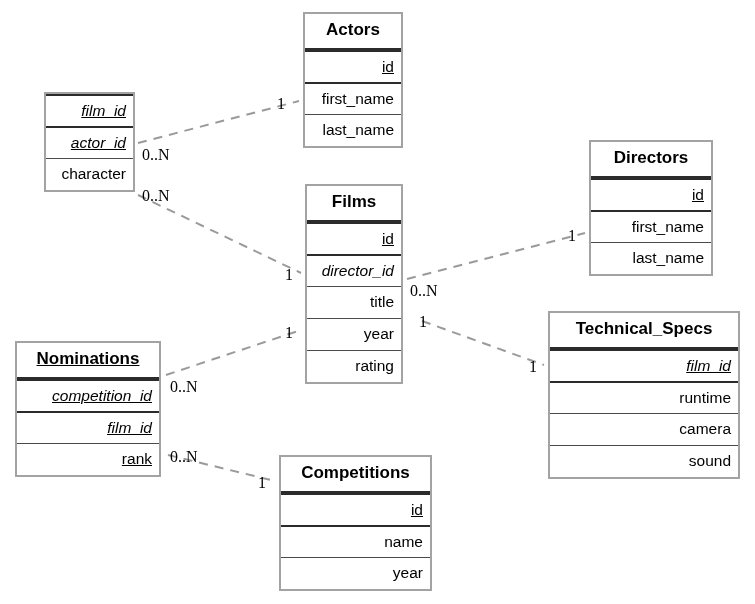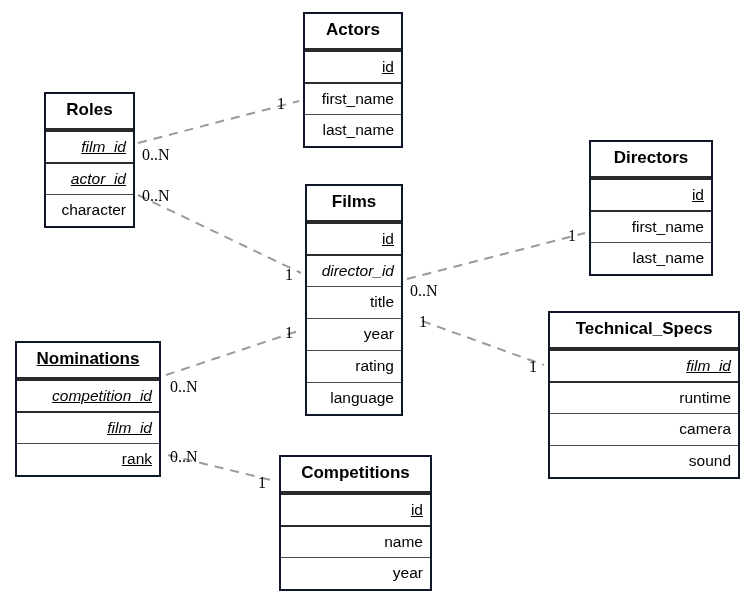--- a/index.html
+++ b/index.html
@@ -19,21 +19,21 @@
     position: absolute;
     left: 0;
     top: 0;
     width: 755px;
     height: 604px;
     pointer-events: none;
   }
   .entity {
     position: absolute;
     box-sizing: border-box;
-    border: 2px solid #0f172a;
+    border: 2px solid #a3a3a3;
     background: #ffffff;
     z-index: 2;
   }
   .entity-title {
     box-sizing: border-box;
     height: 36px;
     line-height: 32px;
     text-align: center;
     font-weight: bold;
     font-size: 17px;
@@ -86,39 +86,37 @@
 <div id="diagram">
   <svg id="edges" viewBox="0 0 755 604" xmlns="http://www.w3.org/2000/svg">
       <line x1="138" y1="143" x2="299" y2="101" stroke="#9a9a9a" stroke-width="2" stroke-dasharray="9 7"></line>
       <line x1="138" y1="195" x2="301" y2="273" stroke="#9a9a9a" stroke-width="2" stroke-dasharray="9 7"></line>
       <line x1="407" y1="279" x2="585" y2="233" stroke="#9a9a9a" stroke-width="2" stroke-dasharray="9 7"></line>
       <line x1="422" y1="321" x2="544" y2="365" stroke="#9a9a9a" stroke-width="2" stroke-dasharray="9 7"></line>
       <line x1="166" y1="375" x2="301" y2="330" stroke="#9a9a9a" stroke-width="2" stroke-dasharray="9 7"></line>
       <line x1="168" y1="455" x2="275" y2="481" stroke="#9a9a9a" stroke-width="2" stroke-dasharray="9 7"></line>
     </svg>
 <div class="entity" style="left: 44px; top: 92px; width: 91px;">
-      <div class="entity-title">Roles</div>
       <div class="attr sep-strong"><span class="it ul">film_id</span></div>
       <div class="attr sep-strong"><span class="it ul">actor_id</span></div>
       <div class="attr left"><span class="">character</span></div>
     </div>
     <div class="entity" style="left: 303px; top: 12px; width: 100px;">
       <div class="entity-title">Actors</div>
       <div class="attr sep-strong"><span class="ul">id</span></div>
       <div class="attr left sep-strong"><span class="">first_name</span></div>
       <div class="attr left"><span class="">last_name</span></div>
     </div>
     <div class="entity" style="left: 305px; top: 184px; width: 98px;">
       <div class="entity-title">Films</div>
       <div class="attr sep-strong"><span class="ul">id</span></div>
       <div class="attr sep-strong"><span class="it ">director_id</span></div>
       <div class="attr"><span class="">title</span></div>
       <div class="attr"><span class="">year</span></div>
       <div class="attr"><span class="">rating</span></div>
-      <div class="attr"><span class="">language</span></div>
     </div>
     <div class="entity" style="left: 589px; top: 140px; width: 124px;">
       <div class="entity-title">Directors</div>
       <div class="attr sep-strong"><span class="ul">id</span></div>
       <div class="attr left sep-strong"><span class="">first_name</span></div>
       <div class="attr left"><span class="">last_name</span></div>
     </div>
     <div class="entity" style="left: 548px; top: 311px; width: 192px;">
       <div class="entity-title">Technical_Specs</div>
       <div class="attr sep-strong"><span class="it ul">film_id</span></div>

